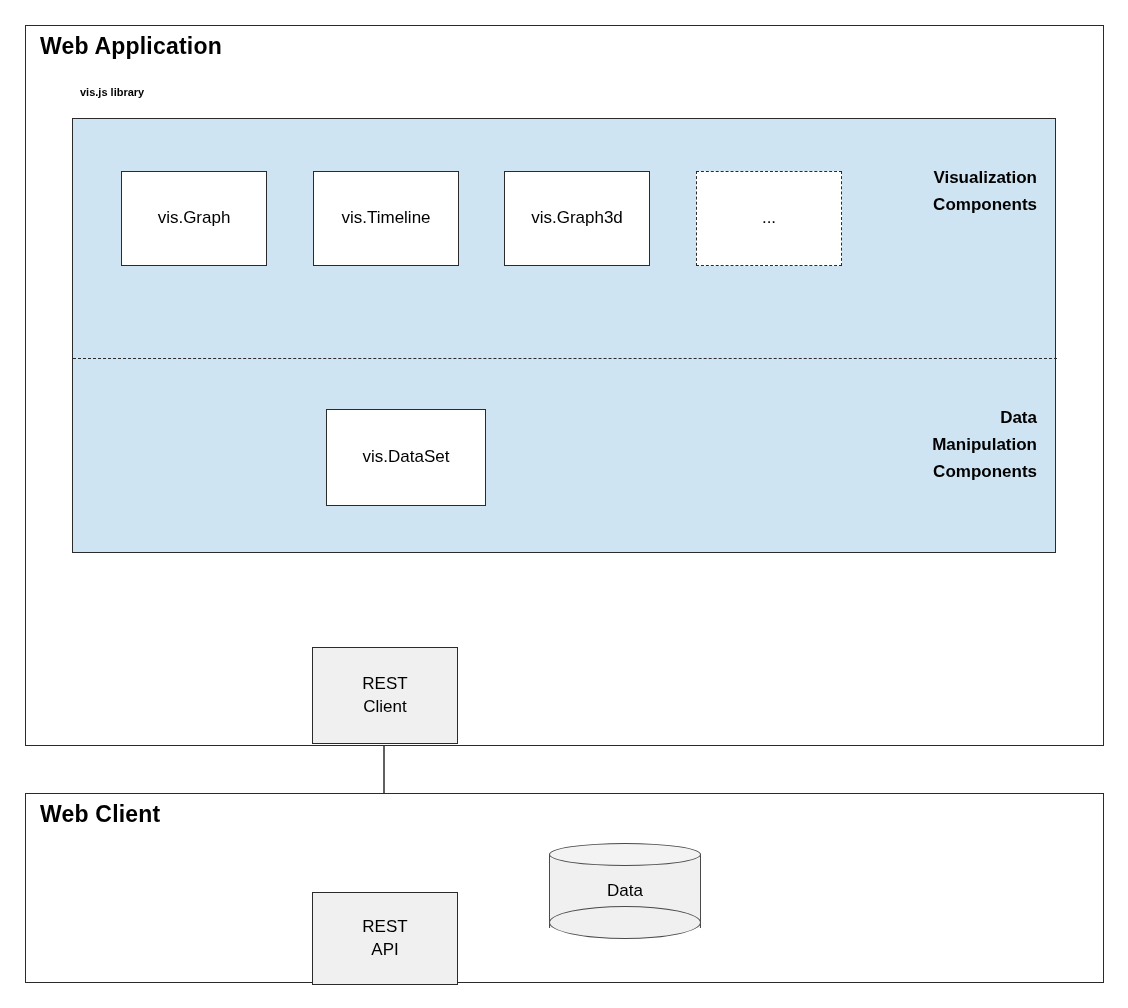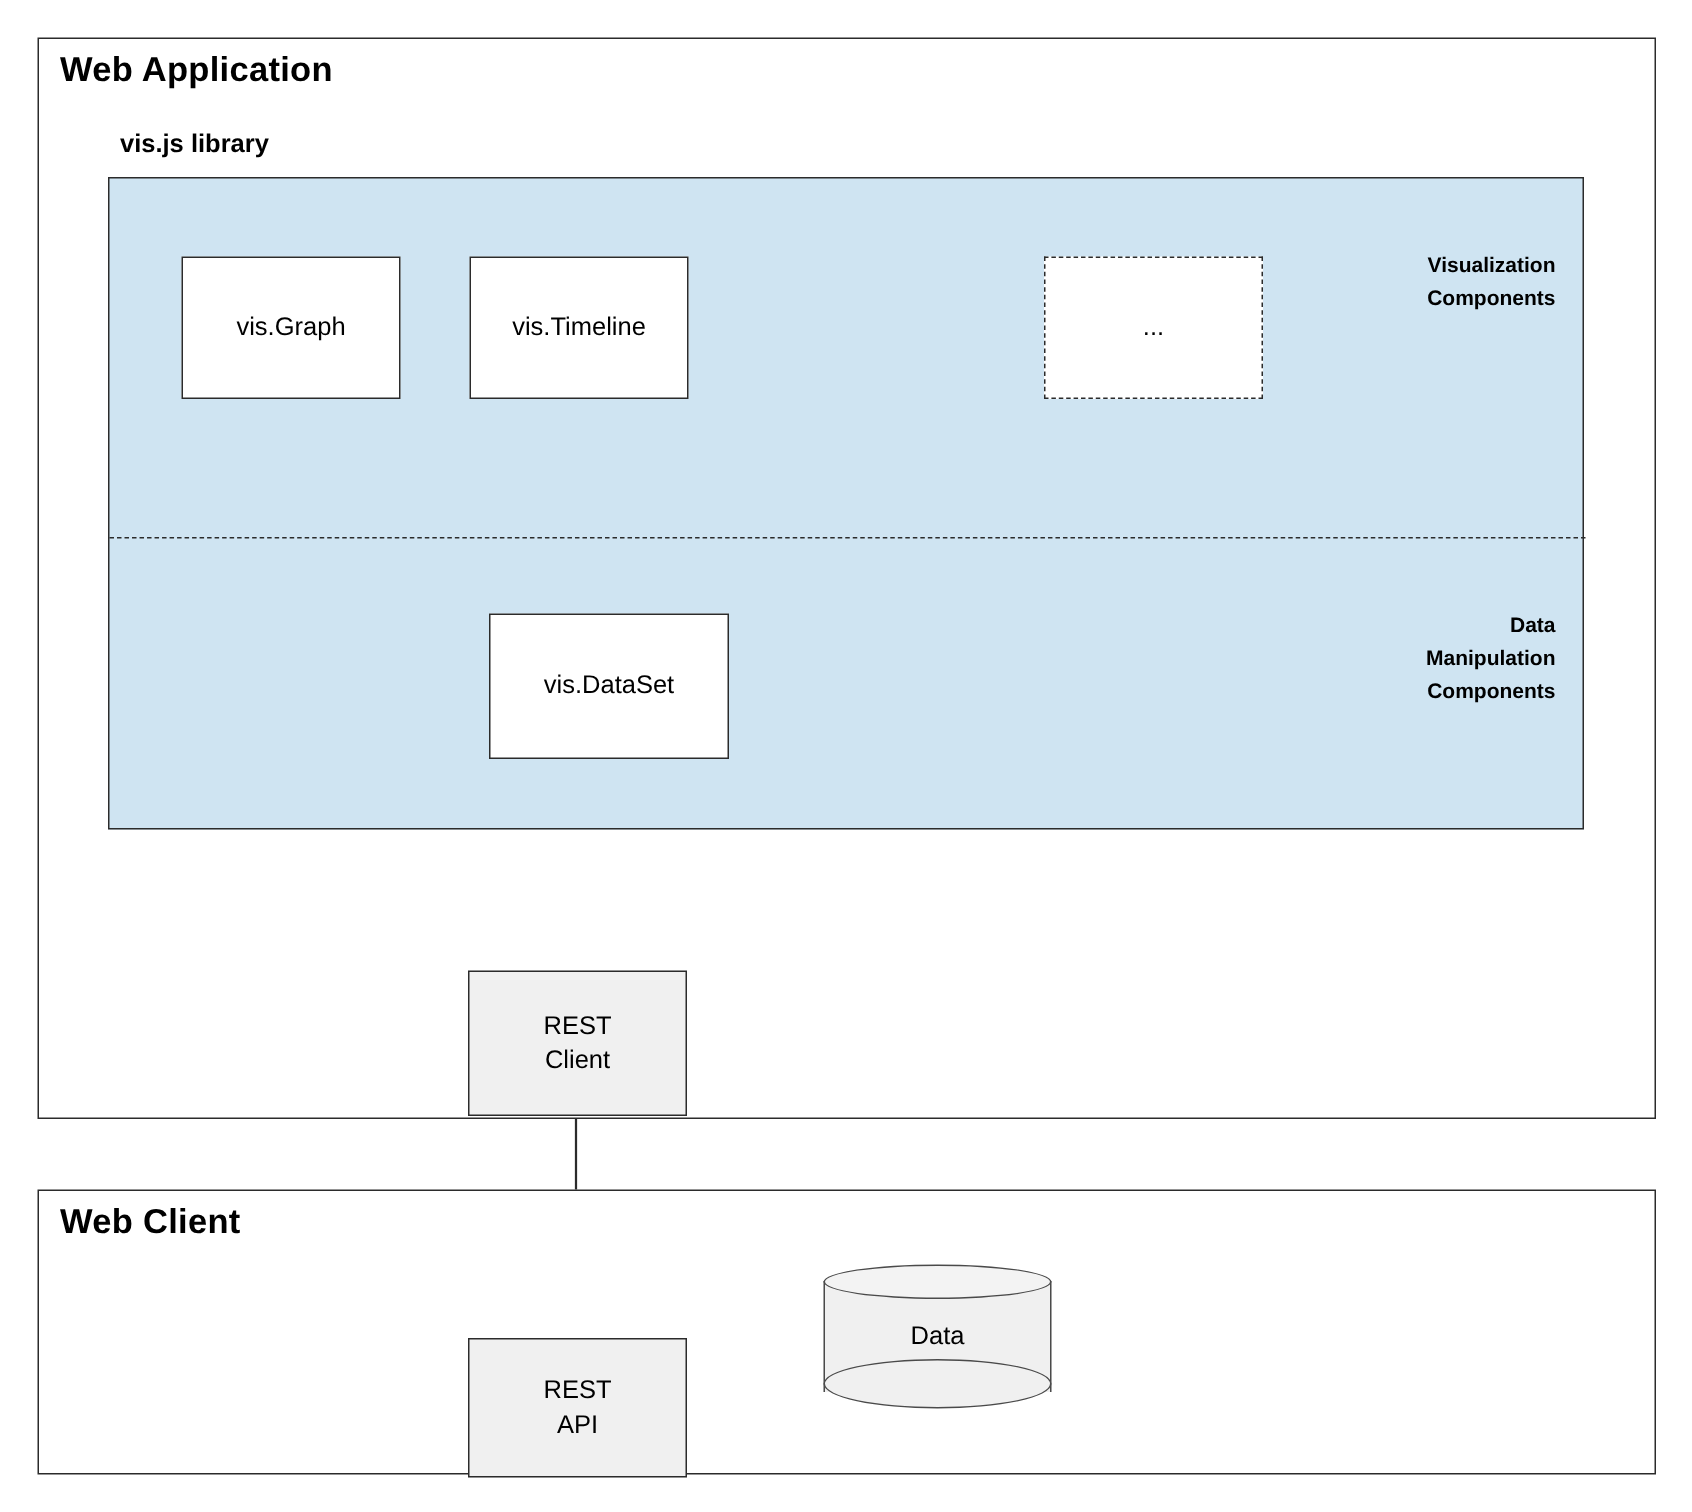--- a/index.html
+++ b/index.html
@@ -38,21 +38,21 @@
     white-space: nowrap;
   }
   #title-web-application { left: 40px; top: 33px; }
   #title-web-service     { left: 40px; top: 801px; }
 
   
   #label-visjs {
     position: absolute;
     left: 80px;
     top: 86px;
-    font-size: 17px;
+    font-size: 11px;
     font-weight: bold;
     color: #000000;
     white-space: nowrap;
   }
   #library-panel {
     position: absolute;
     left: 72px;
     top: 118px;
     width: 984px;
     height: 435px;
@@ -67,21 +67,21 @@
     top: 239px;
     width: 984px;
     height: 0;
     border-top: 1.6px dashed #2b2b2b;
   }
 
   .zone-label {
     position: absolute;
     right: 18px;
     text-align: right;
-    font-size: 14px;
+    font-size: 17px;
     font-weight: bold;
     line-height: 1.58;
     color: #000000;
     white-space: pre-line;
   }
   #zone-visualization   { top: 46px; }
   #zone-data-manipulation { top: 286px; }
 
   
   .node {
@@ -215,20 +215,21 @@
     <div id="layer-divider"></div>
 
     <div class="zone-label" id="zone-visualization">Visualization
 Components</div>
     <div class="zone-label" id="zone-data-manipulation">Data
 Manipulation
 Components</div>
 
     <div class="node node-white" id="node-vis-timeline">vis.Timeline</div>
     <div class="node node-white" id="node-vis-graph">vis.Graph</div>
+    <div class="node node-white" id="node-vis-graph3d">vis.Graph3d</div>
     <div class="node node-dashed" id="node-more">...</div>
 
     <div class="node node-white" id="node-vis-dataset">vis.DataSet</div>
   </div>
 
   <div class="node node-gray" id="node-rest-client">REST
 Client</div>
 
   <div class="frame" id="frame-web-service"></div>
   <div class="frame-title" id="title-web-service">Web Client</div>

